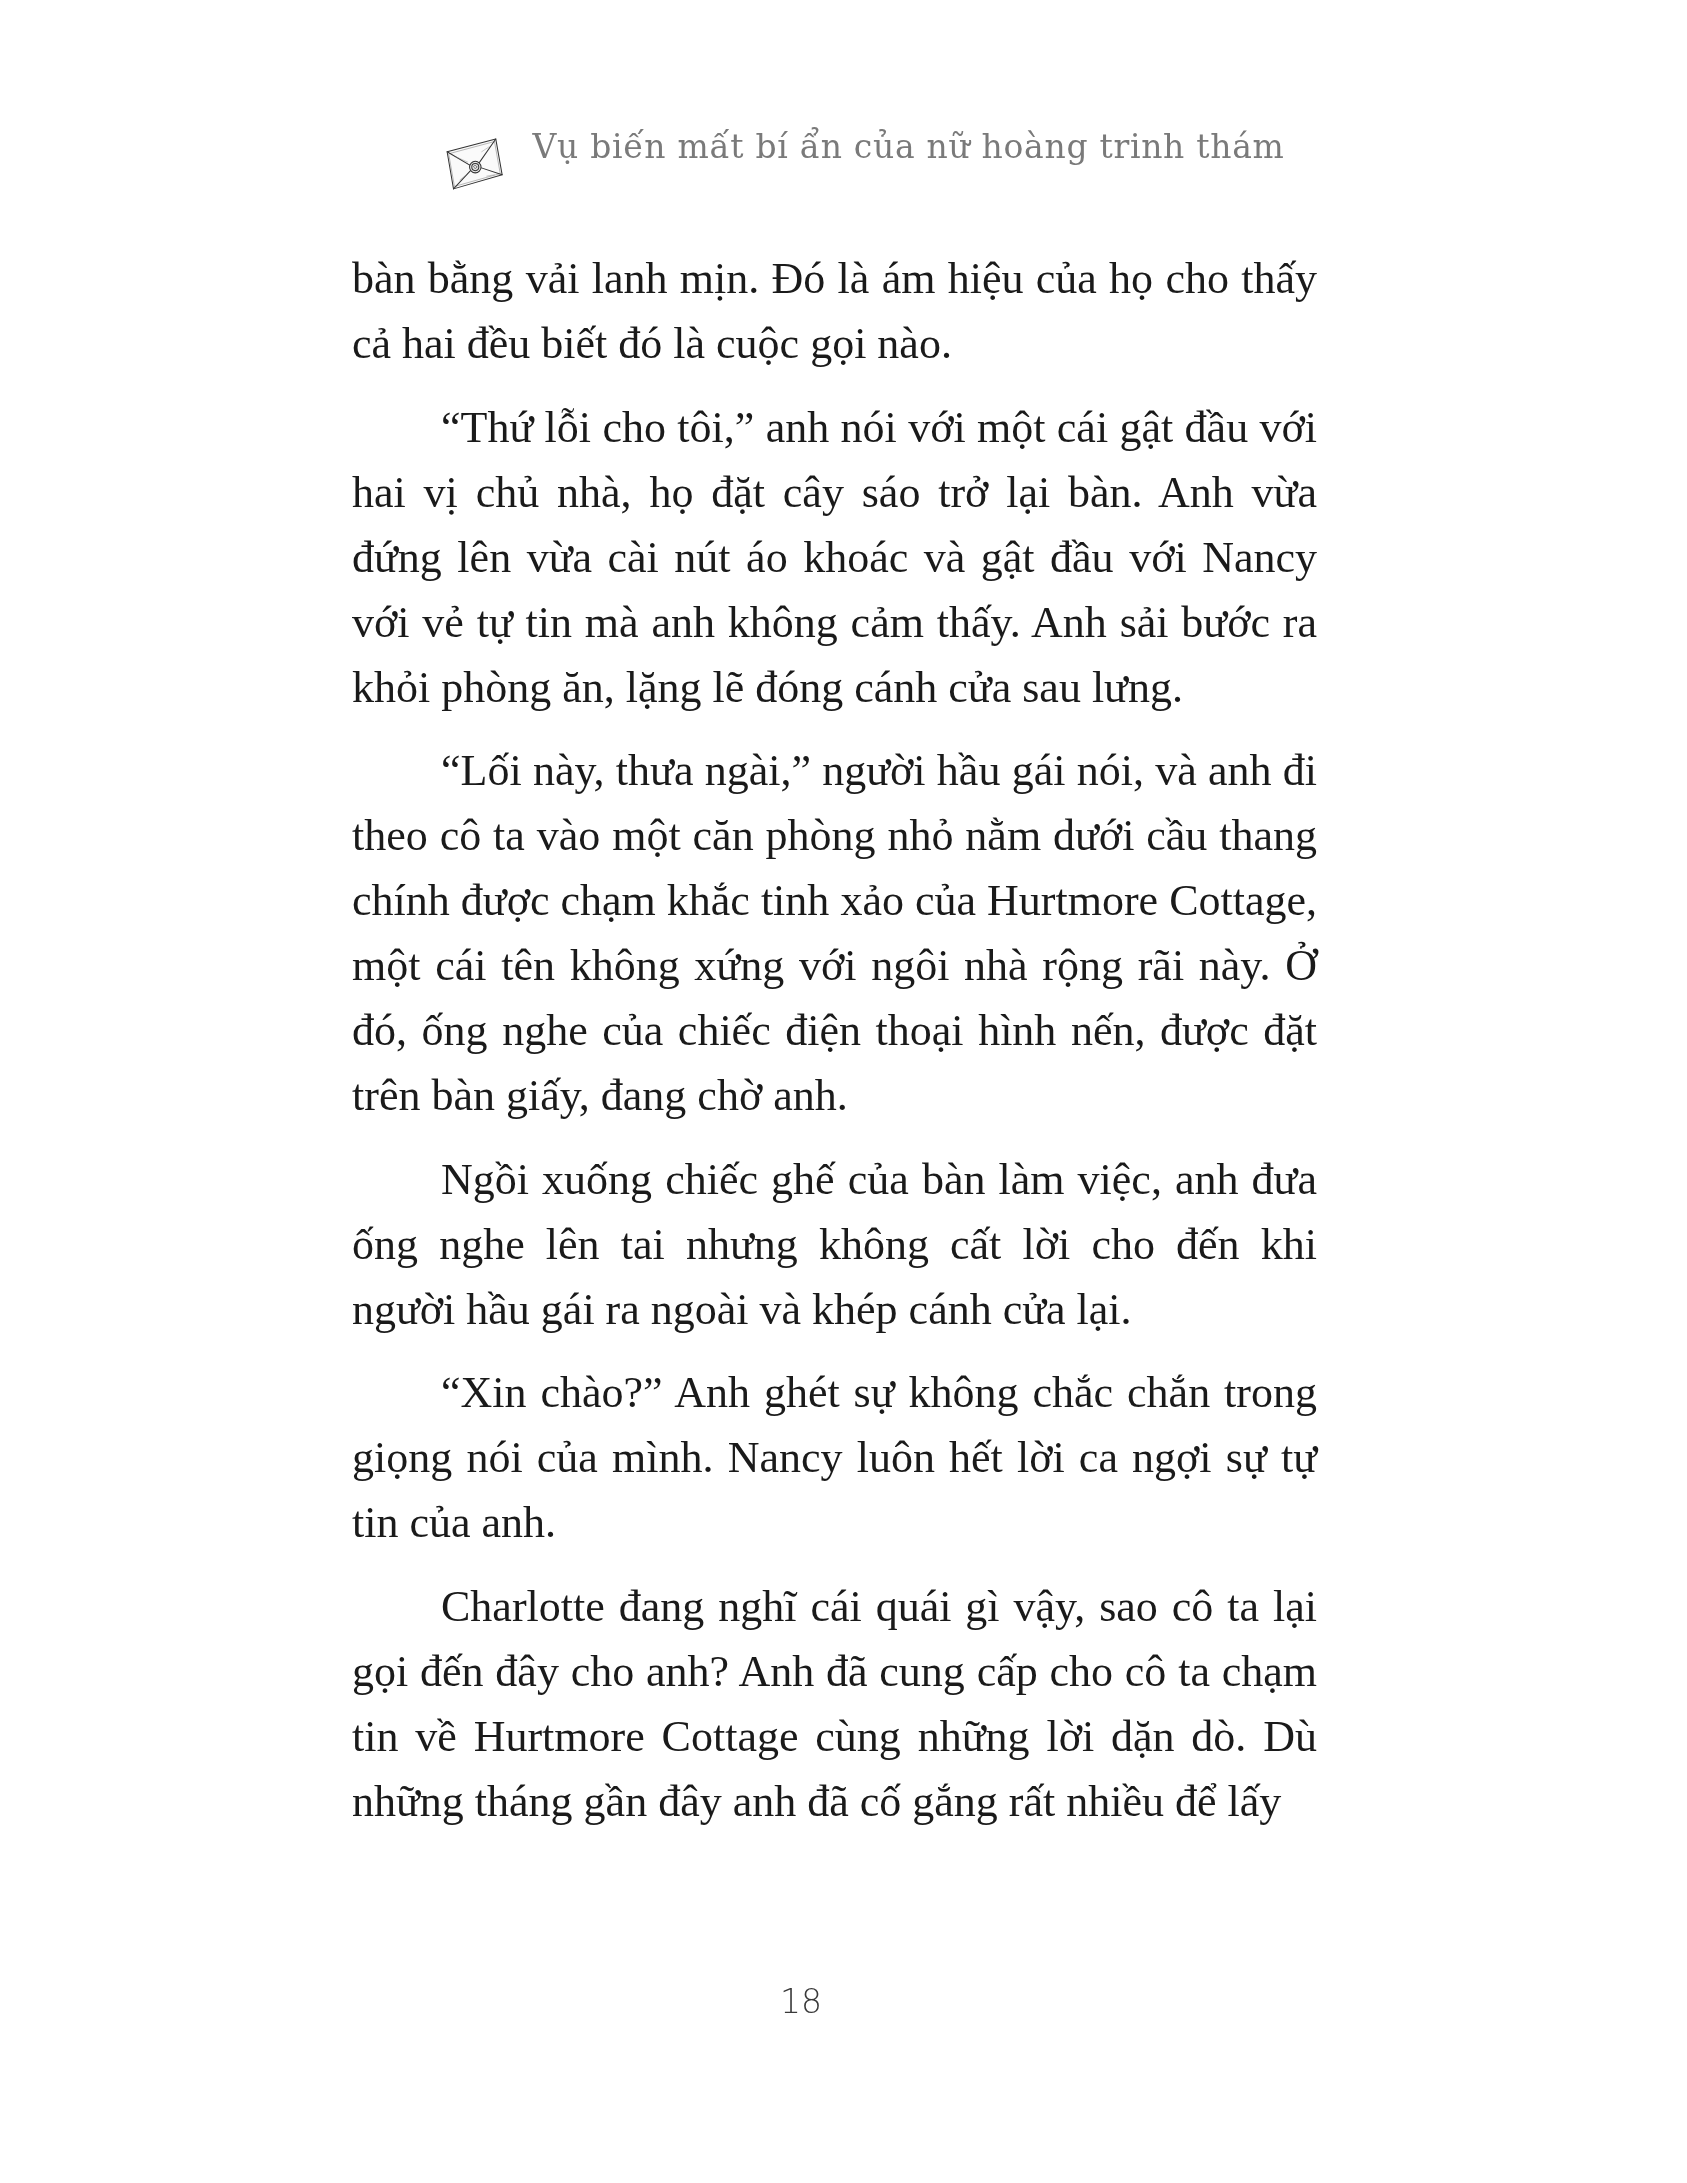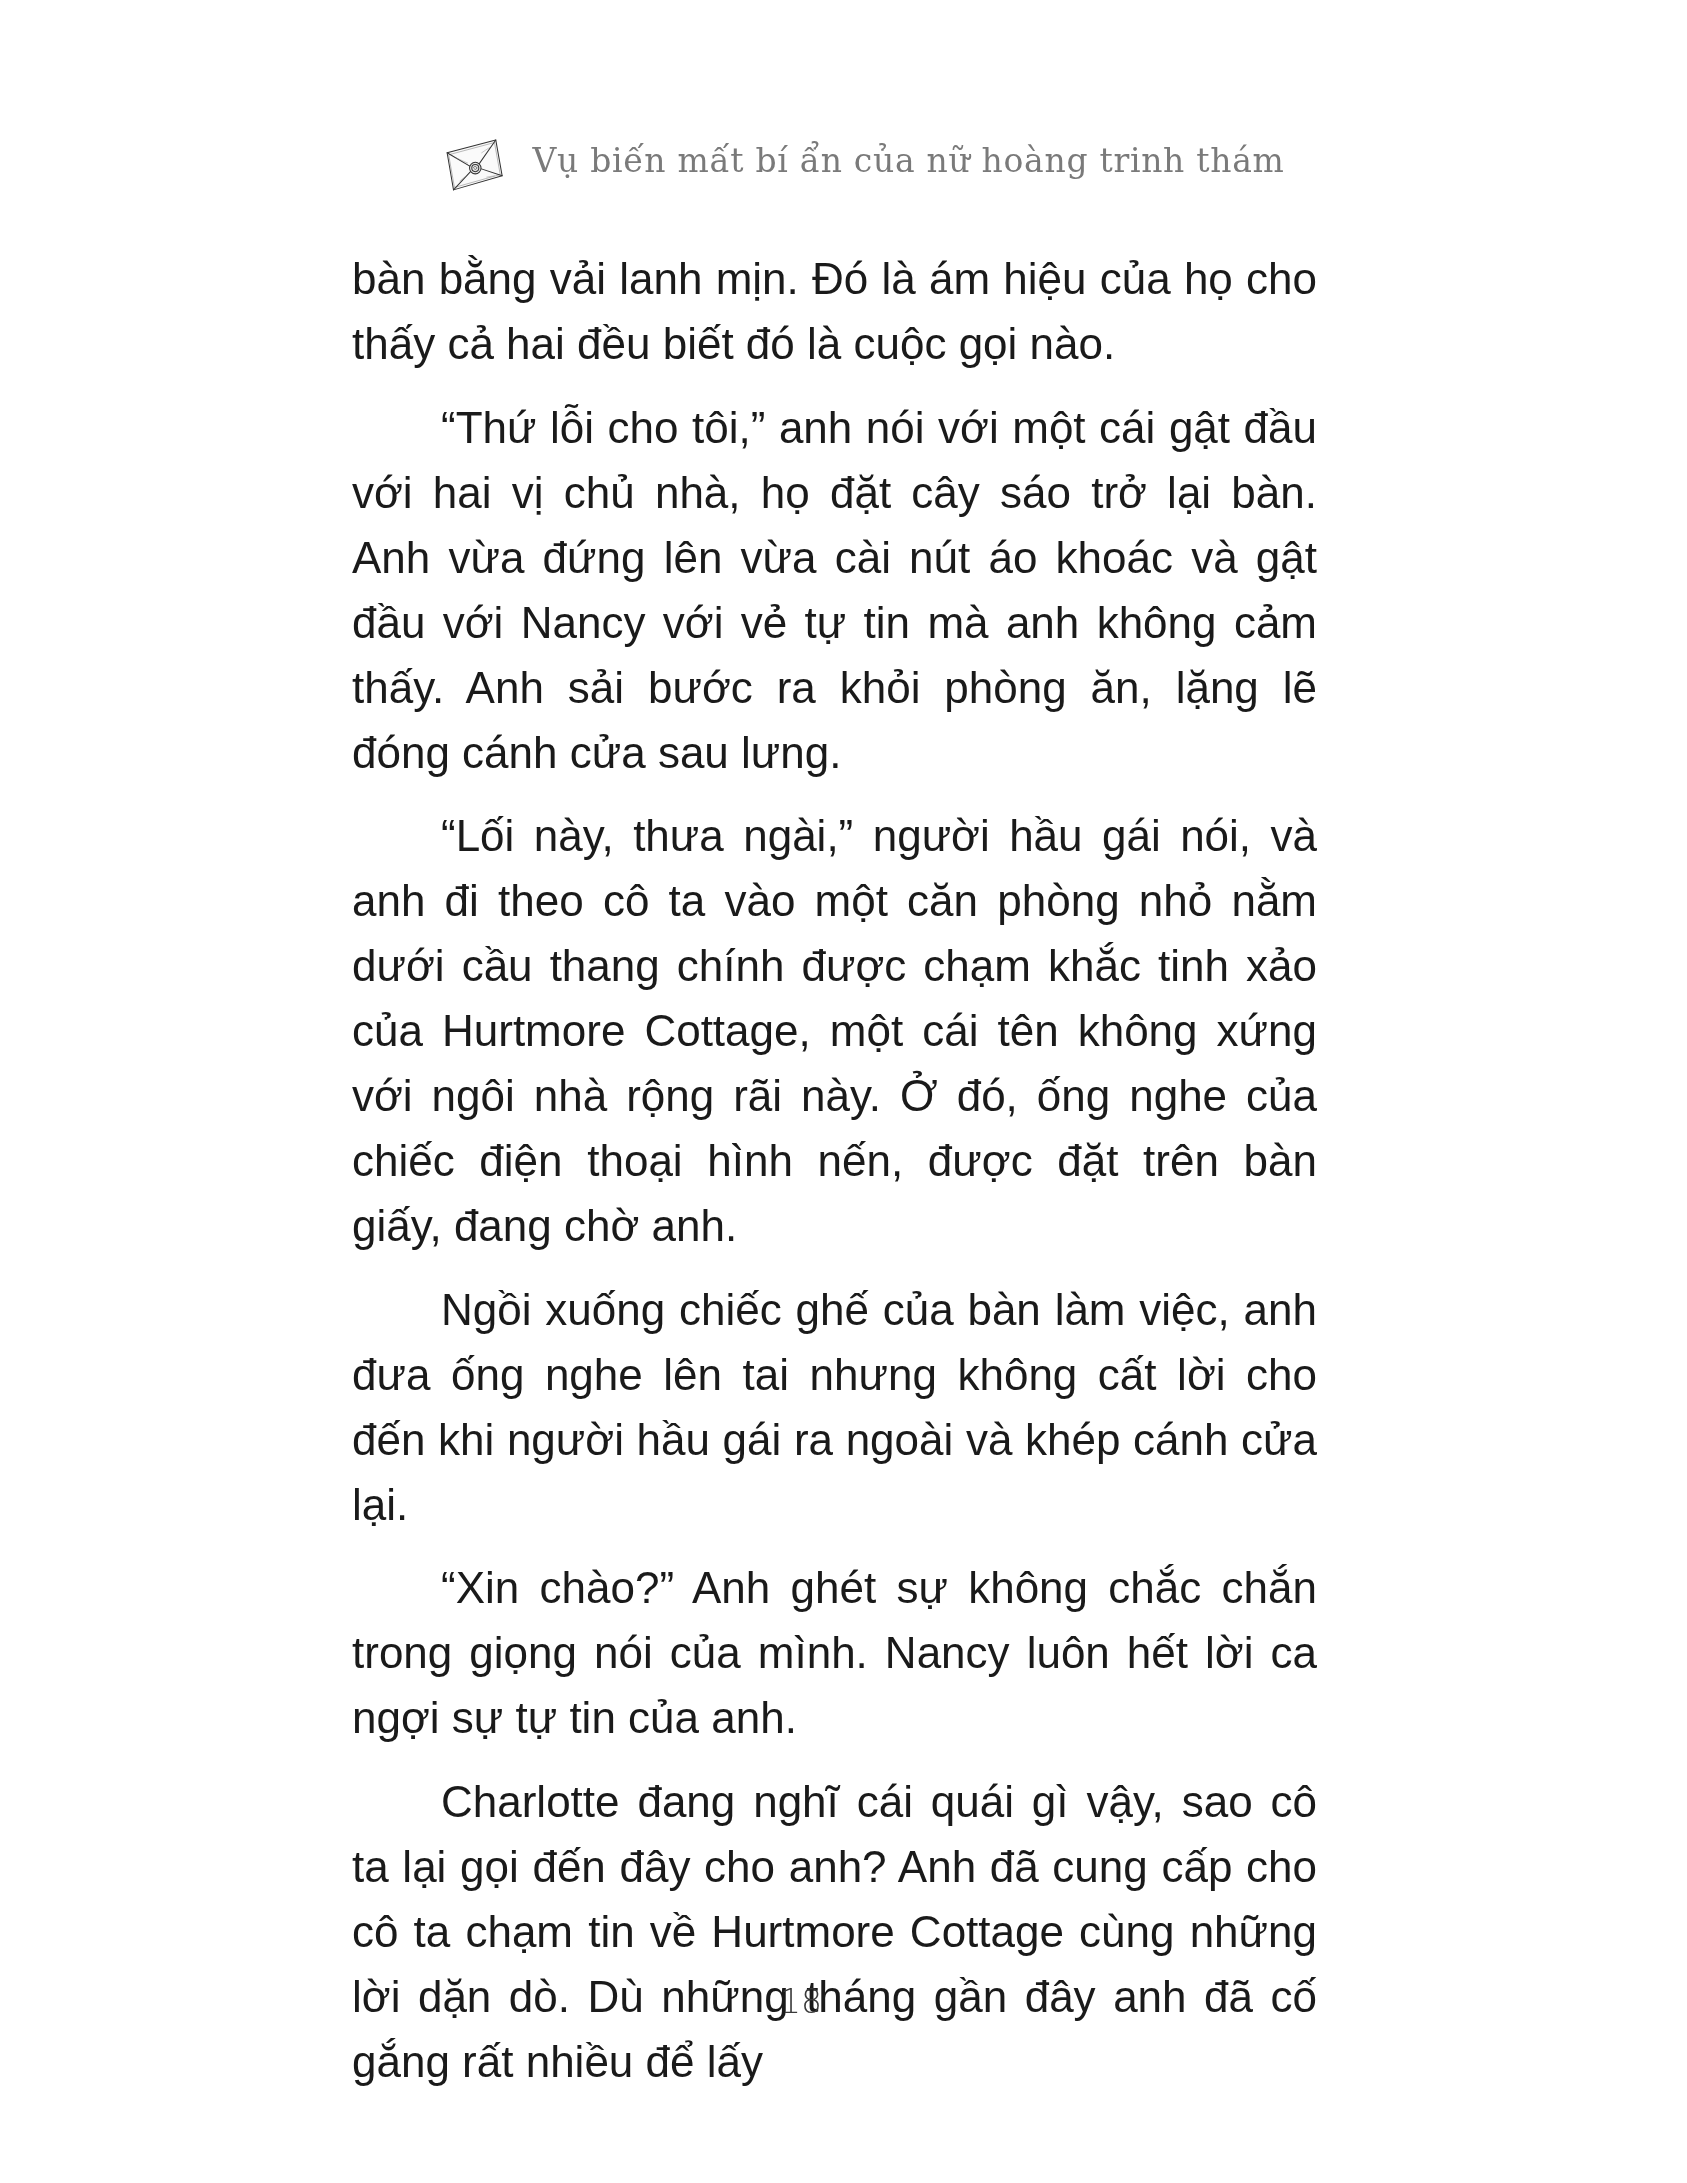--- a/index.html
+++ b/index.html
@@ -12,42 +12,42 @@
       height: 2183px;
       position: relative;
       overflow: hidden;
     }
     .running-header {
       position: absolute;
       left: 442px;
       top: 130px;
       height: 66px;
       display: flex;
-      align-items: center;
+      align-items: flex-start;
     }
     .envelope-icon {
       width: 64px;
       height: 64px;
       display: block;
     }
     .header-title {
       margin-left: 26.5px;
       font-family: "DejaVu Serif", serif;
       font-size: 33px;
       color: #7a7a7a;
       letter-spacing: 0.7px;
       white-space: nowrap;
       transform: translateY(-2.6px);
     }
     .body-text {
       position: absolute;
       left: 352px;
       top: 246px;
       width: 965px;
-      font-family: Liberation Sans, sans-serif;
+      font-family: Liberation Serif, serif;
       font-size: 44px;
       line-height: 65px;
       color: #1a1a1a;
     }
     .para {
       margin: 0 0 18.5px 0;
       text-align: justify;
       text-align-last: left;
       text-indent: 89px;
       hyphens: none;

